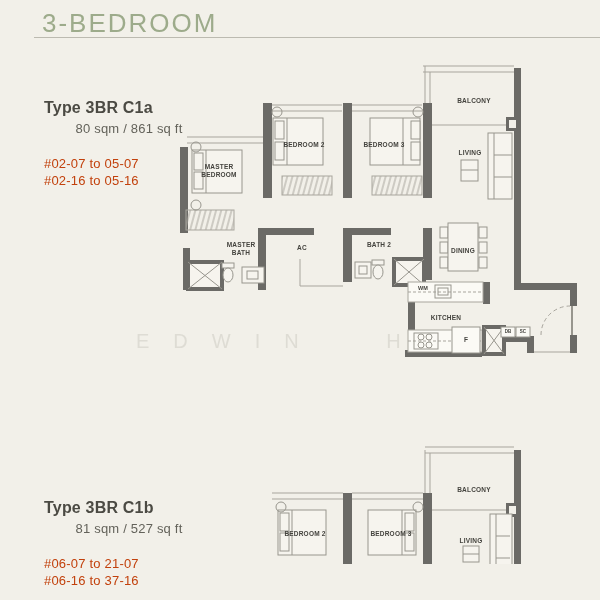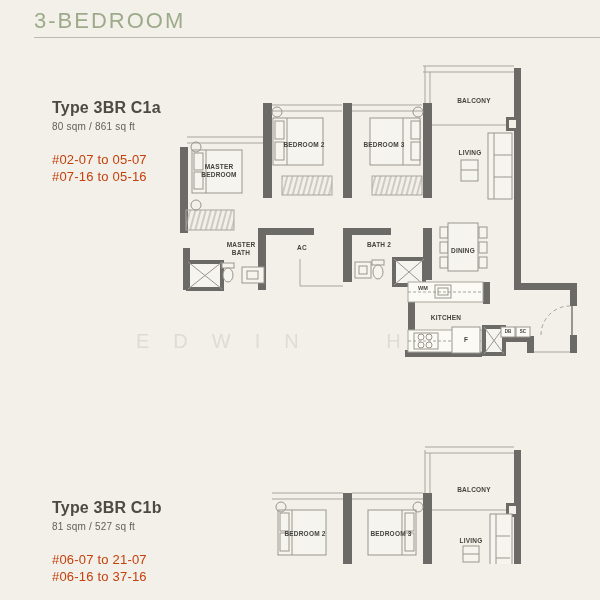--- a/index.html
+++ b/index.html
@@ -2,33 +2,33 @@
 <html><head>
 <meta charset="utf-8">
 <style>
   html,body{margin:0;padding:0;}
   body{
     width:600px;height:600px;position:relative;overflow:hidden;
     background:#f2f0e9;
     font-family:"Liberation Sans",sans-serif;
   }
   .page-title{
-    position:absolute;left:34px;top:8px;
-    font-size:22px;font-weight:400;letter-spacing:2px;
+    position:absolute;left:42px;top:8px;
+    font-size:26px;font-weight:400;letter-spacing:2px;
     color:#9dab8b;
   }
   .title-rule{
     position:absolute;left:34px;top:37px;width:566px;height:1px;
     background:#bcbab0;
   }
-  .info{position:absolute;left:52px;width:170px;}
+  .info{position:absolute;left:44px;width:170px;}
   .info1{top:99px;}
   .info2{top:469px;margin-top:30px;}
   .type-label{font-size:16px;font-weight:700;color:#4b4a43;letter-spacing:.2px;}
-  .area-label{font-size:10px;color:#63625a;margin-top:4px;letter-spacing:.2px;}
+  .area-label{font-size:13px;color:#63625a;margin-top:4px;letter-spacing:.2px;text-align:center;}
   .stacks{margin-top:20px;font-size:13px;color:#c2410c;line-height:1.3;letter-spacing:.2px;}
   .watermark{
     position:absolute;left:136px;top:330px;z-index:0;
     font-size:20px;color:#dedcd4;letter-spacing:24px;word-spacing:34px;
     font-weight:400;
   }
   .plan{position:absolute;z-index:1;}
   .plan1{left:178px;top:55px;width:412px;height:315px;}
   .plan2{left:272px;top:444px;width:250px;height:120px;overflow:hidden;}
   .plan svg{position:absolute;left:0;top:0;}
@@ -46,21 +46,21 @@
 <div class="page-title">3-BEDROOM</div>
 <div class="title-rule"></div>
 
 <div class="watermark">EDWIN HO</div>
 
 <div class="info info1">
   <div class="type-label">Type 3BR C1a</div>
   <div class="area-label">80 sqm / 861 sq ft</div>
   <div class="stacks">
     <div>#02-07 to 05-07</div>
-    <div>#07-16 to 05-16</div>
+    <div>#02-16 to 05-16</div>
   </div>
 </div>
 
 <div class="info info2">
   <div class="type-label">Type 3BR C1b</div>
   <div class="area-label">81 sqm / 527 sq ft</div>
   <div class="stacks">
     <div>#06-07 to 21-07</div>
     <div>#06-16 to 37-16</div>
   </div>

